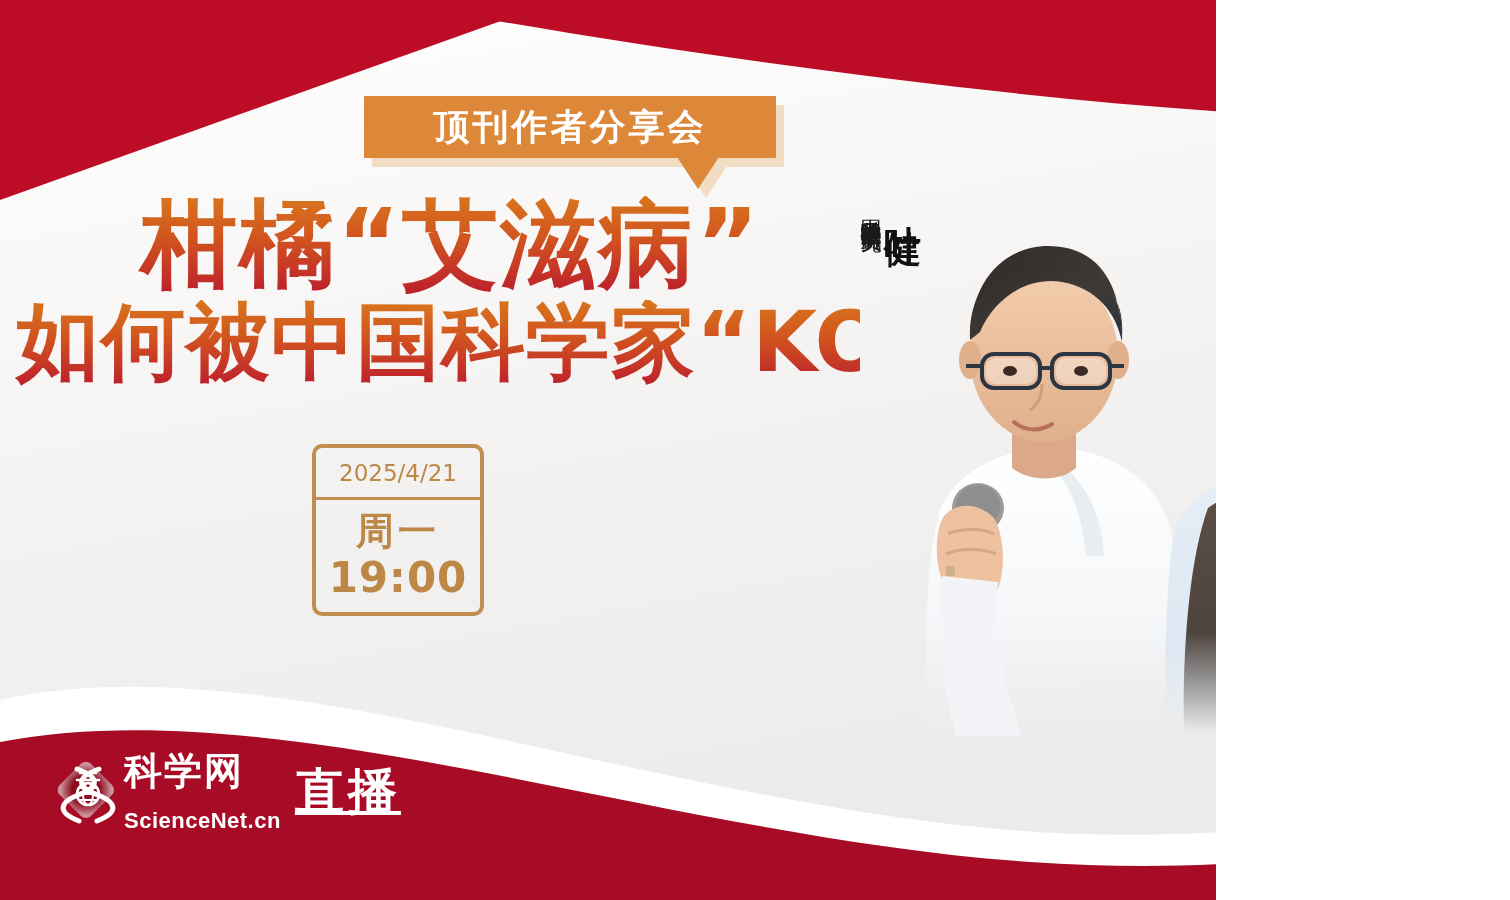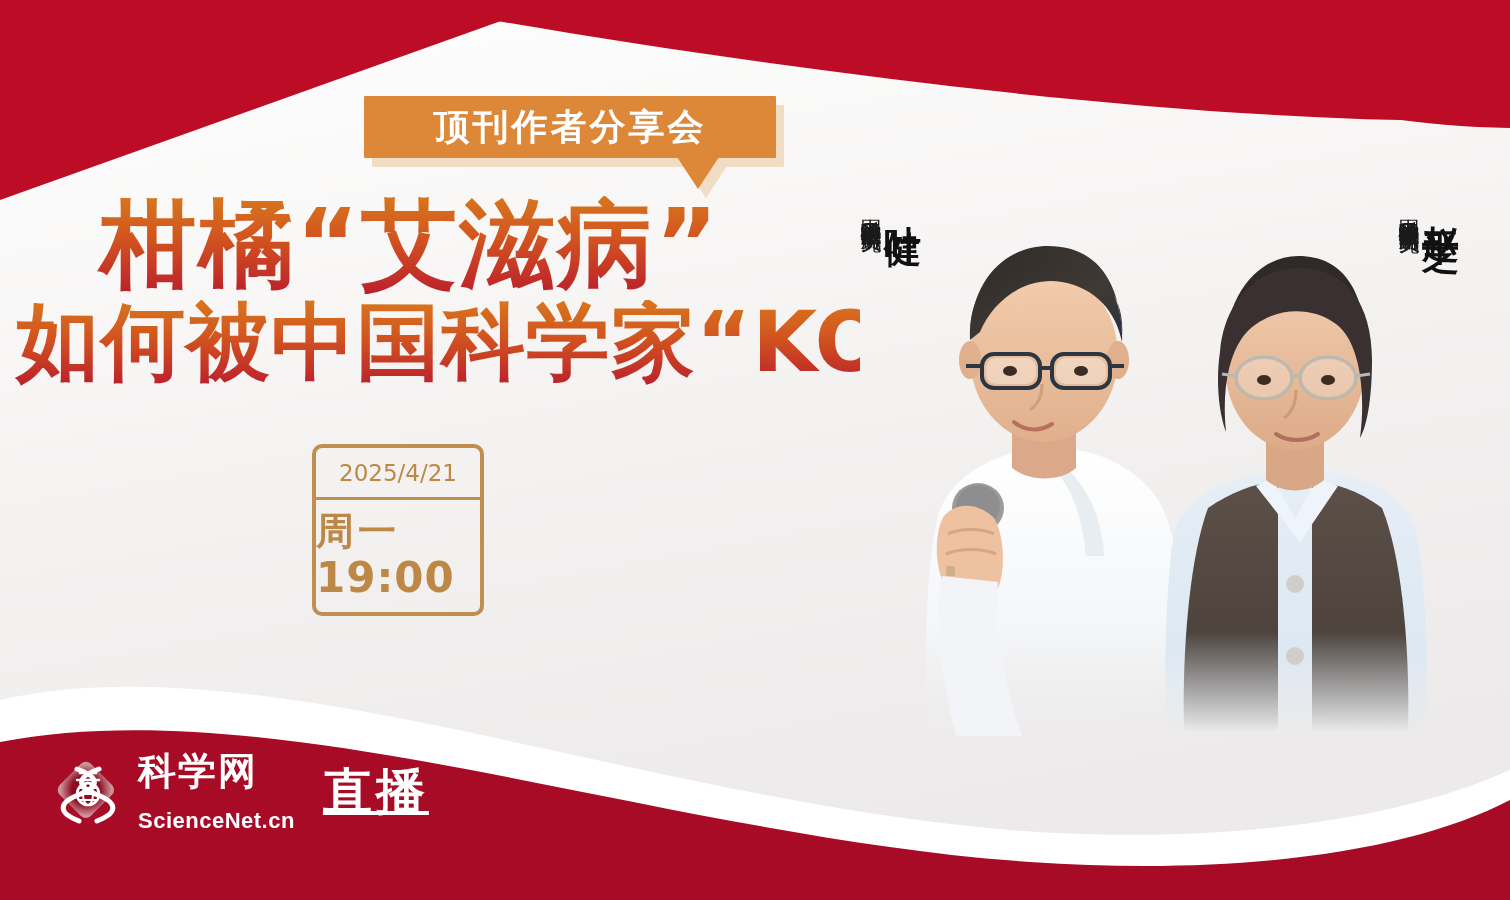--- a/index.html
+++ b/index.html
@@ -2,21 +2,21 @@
 <html><head>
 <meta charset="utf-8">
 <style>
   html,body{margin:0;padding:0;}
   body{
     width:1510px;height:900px;overflow:hidden;
     font-family:"Liberation Sans","DejaVu Sans",sans-serif;
     background:#ffffff;
   }
   .poster{
-    position:relative;width:1510px;height:900px;overflow:hidden;
+    position:relative;width:1216px;height:900px;overflow:hidden;
     background:linear-gradient(160deg,#ffffff 0%,#f7f6f5 45%,#eeecec 100%);
   }
 
   
   .bg-layer{position:absolute;inset:0;overflow:hidden;}
   .bg-layer svg{position:absolute;top:0;left:0;width:1510px;height:900px;}
 
   
   .ribbon-wrap{position:absolute;left:364px;top:96px;}
   .ribbon-shadow{
@@ -44,39 +44,39 @@
 
   
   .headline{position:absolute;left:0px;top:196px;width:860px;}
   .headline-line{
     font-weight:bold;line-height:1.02;white-space:nowrap;
     font-family:"DejaVu Sans","Liberation Sans",sans-serif;
     background:linear-gradient(180deg,#d8761d 0%,#d2551f 42%,#bc1f2c 100%);
     -webkit-background-clip:text;background-clip:text;color:transparent;
     -webkit-text-fill-color:transparent;
   }
-  .headline-1{font-size:96px;letter-spacing:2px;padding-left:100px;}
+  .headline-1{font-size:96px;letter-spacing:2px;padding-left:100px;margin-left:41px;}
   .headline-2{font-size:84px;letter-spacing:1px;padding-left:16px;margin-top:6px;}
 
   
   .datecard{
     position:absolute;left:312px;top:444px;width:172px;height:172px;
     border:4px solid #c08e4e;border-radius:10px;background:transparent;
     box-sizing:border-box;display:flex;flex-direction:column;
   }
   .date-top{
     height:49px;border-bottom:3px solid #c08e4e;
     display:flex;align-items:center;justify-content:center;
   }
   .date-top span{
     color:#bd8845;font-size:23px;letter-spacing:0px;
     font-family:"DejaVu Sans","Liberation Sans",sans-serif;
   }
   .date-bot{
-    flex:1;display:flex;flex-direction:column;
+    flex:1;display:flex;flex-direction:column;align-items:center;
     justify-content:center;gap:2px;
   }
   .date-weekday{
     color:#bd8845;font-size:38px;font-weight:bold;letter-spacing:4px;
     font-family:"DejaVu Sans","Liberation Sans",sans-serif;line-height:1.1;
   }
   .date-time{
     color:#bd8845;font-size:42px;font-weight:bold;letter-spacing:1px;
     font-family:"DejaVu Sans","Liberation Sans",sans-serif;line-height:1.1;
   }
@@ -97,21 +97,21 @@
     font-size:21px;color:#1b1b1b;letter-spacing:1px;
     font-family:"DejaVu Sans","Liberation Sans",sans-serif;line-height:1.05;
     margin-top:6px;
   }
 
   
   .photo{position:absolute;}
 
   
   .logo-row{
-    position:absolute;left:52px;top:752px;display:flex;align-items:center;gap:14px;justify-content:space-between;
+    position:absolute;left:52px;top:752px;display:flex;align-items:center;justify-content:space-between;
   }
   .logo-mark{position:relative;width:72px;height:78px;}
   .logo-text{display:flex;flex-direction:column;line-height:1;}
   .logo-cn{
     color:#ffffff;font-size:38px;font-weight:bold;letter-spacing:2px;
     font-family:"DejaVu Sans","Liberation Sans",sans-serif;
   }
   .logo-en{
     color:#ffffff;font-size:22px;font-weight:bold;letter-spacing:0.5px;
     margin-top:20px;font-family:"Liberation Sans",sans-serif;

